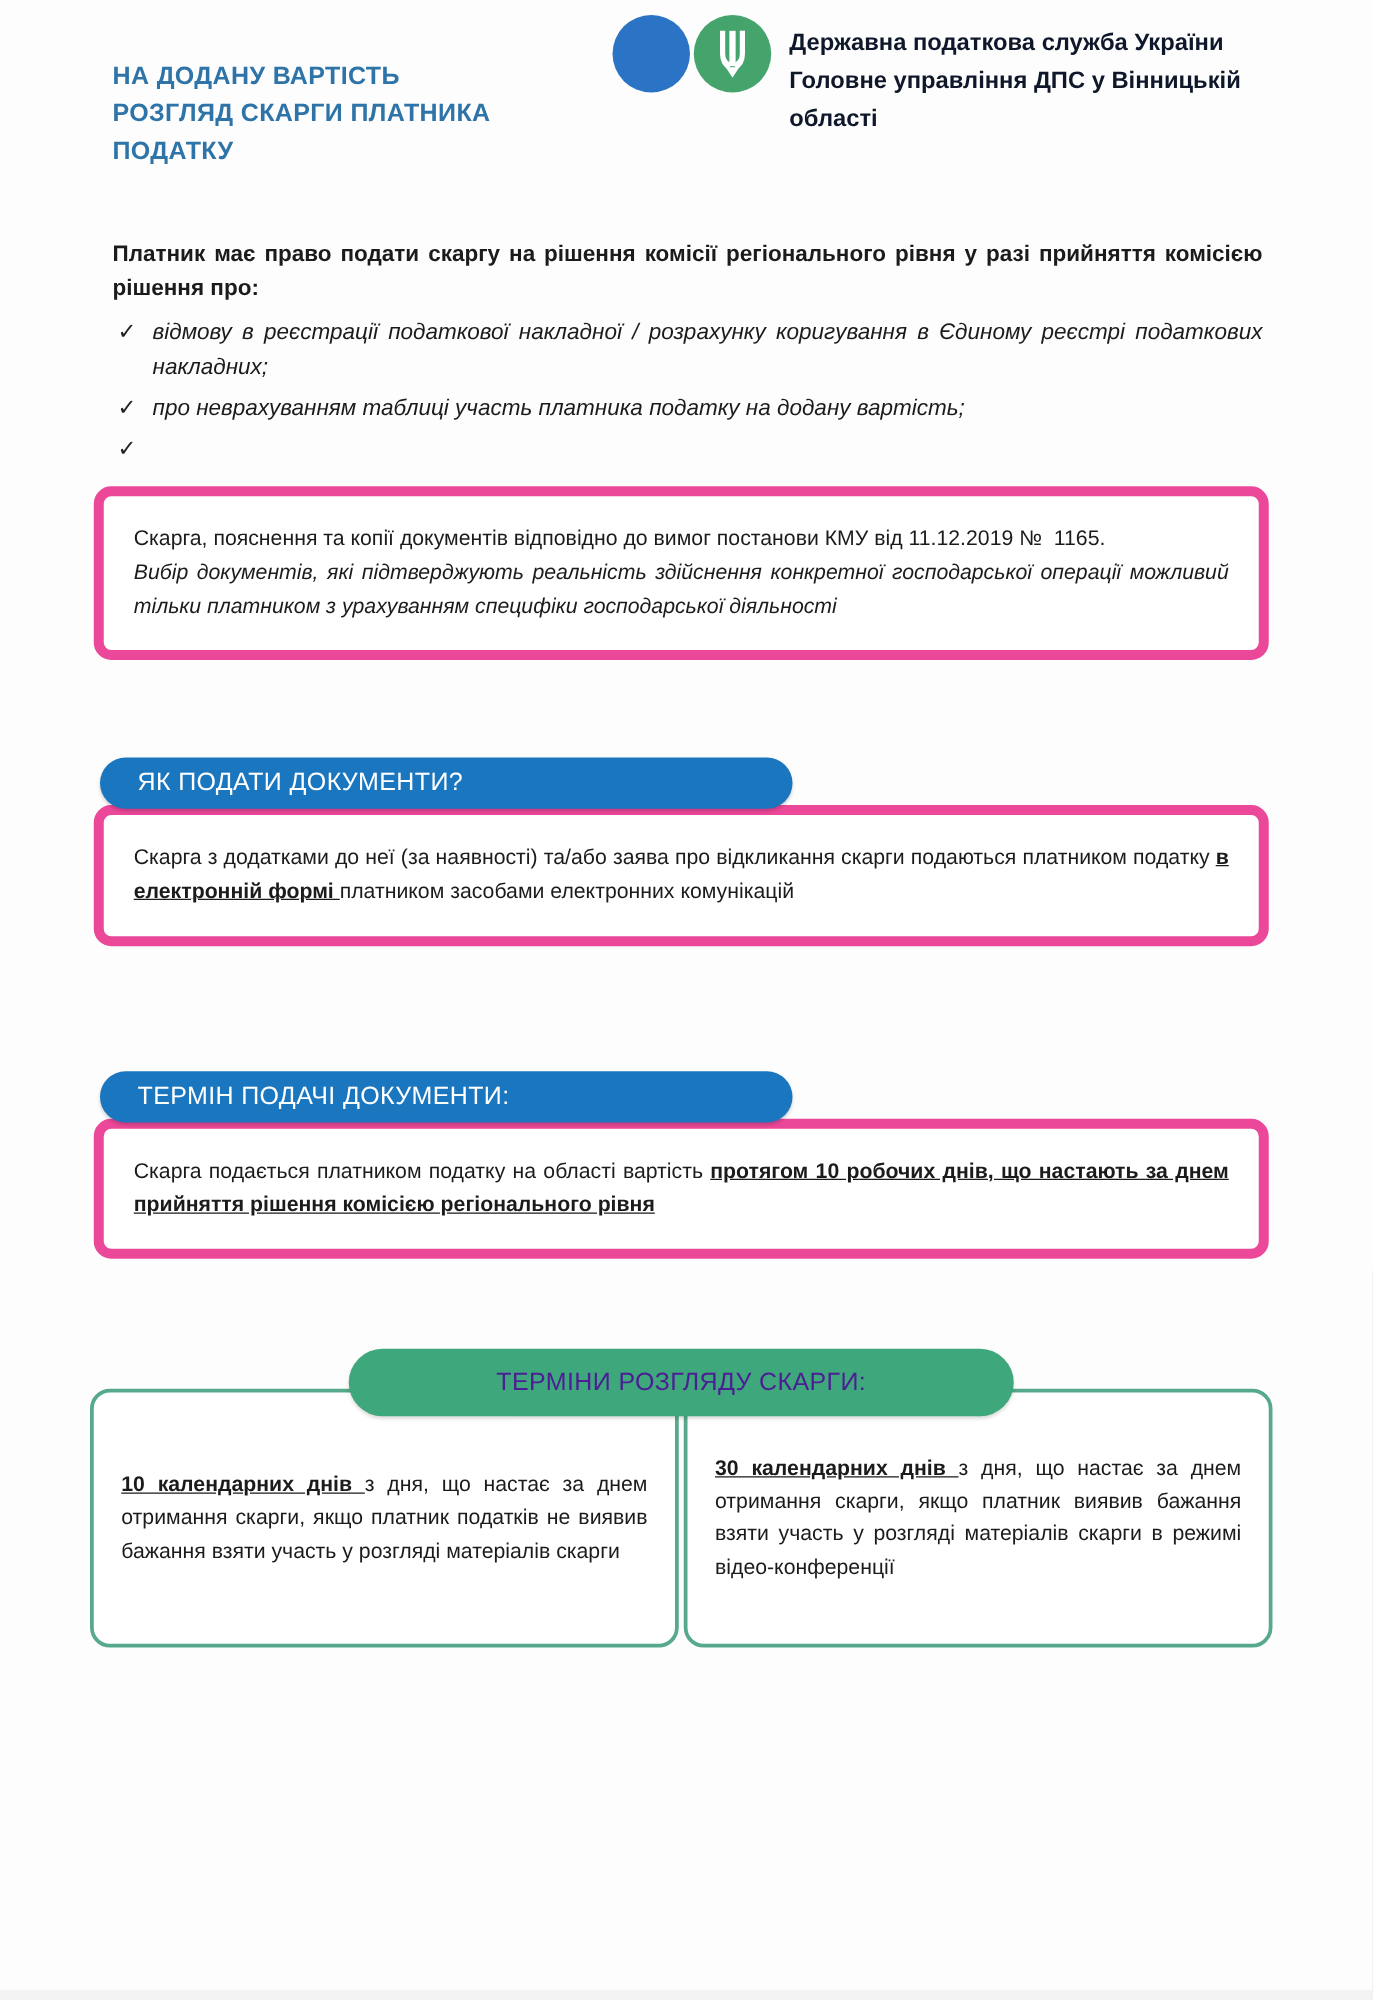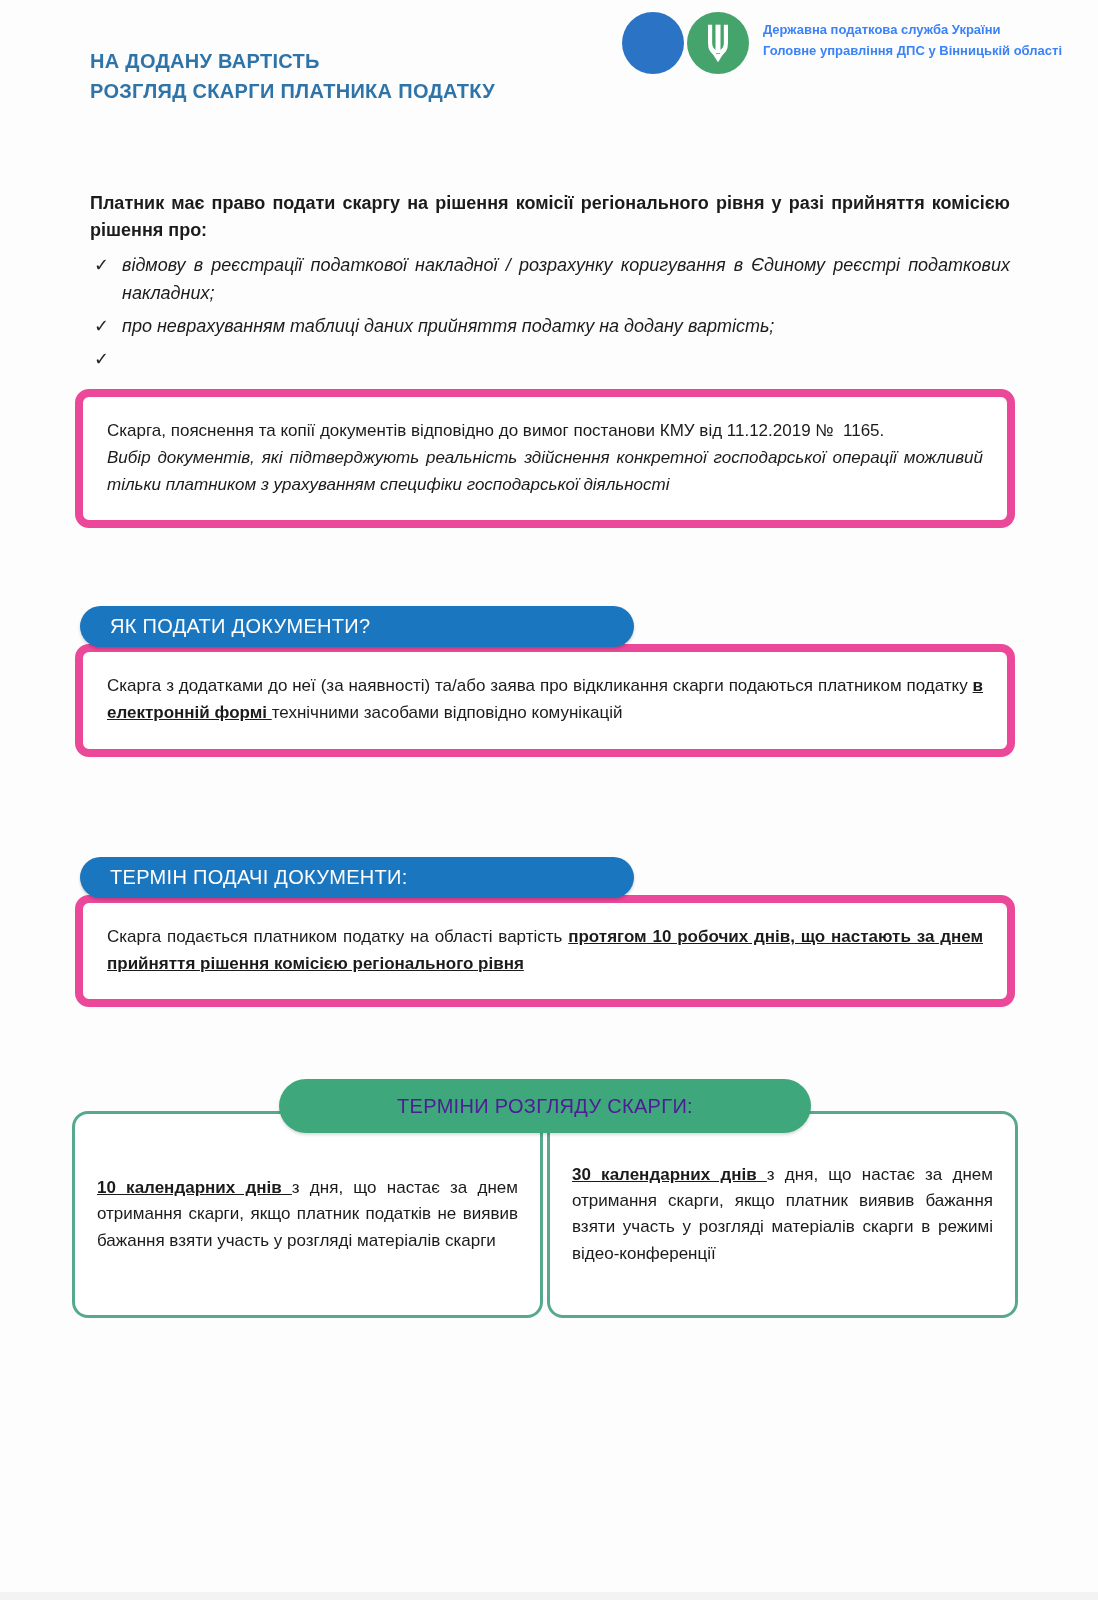--- a/index.html
+++ b/index.html
@@ -27,21 +27,21 @@
     margin:12px 36px 0 0;
   }
   .circle{width:62px;height:62px;border-radius:50%;flex:0 0 auto;}
   .circle.blue{background:#2b74c5;}
   .circle.green{
     background:#45a46c;margin-left:3px;
     display:flex;align-items:center;justify-content:center;
   }
   .org{
     margin:8px 0 0 14px;
-    font-size:13px;font-weight:700;line-height:1.6;color:#3b82f6;
+    font-size:19px;font-weight:700;line-height:1.6;color:#0f172a;
   }
   
   .intro{
     margin:80px 88px 0 90px;
     font-size:18px;line-height:1.5;text-align:justify;
   }
   .intro-lead{font-weight:700;margin:0 0 8px 0;}
   .bullets{list-style:none;margin:0;padding:0;}
   .bullets li{
     position:relative;
@@ -134,35 +134,35 @@
 
   <div class="intro">
     <p class="intro-lead">Платник має право подати скаргу на рішення комісії регіонального рівня у разі прийняття комісією рішення про:</p>
     <ul class="bullets">
       <li>
         <span class="check">✓</span>
         <span>відмову в реєстрації податкової накладної / розрахунку коригування в Єдиному реєстрі податкових накладних;</span>
       </li>
       <li>
         <span class="check">✓</span>
-        <span>про неврахуванням таблиці даних прийняття податку на додану вартість;</span>
+        <span>про неврахуванням таблиці участь платника податку на додану вартість;</span>
       </li>
       <li>
         <span class="check">✓</span>
       </li>
     </ul>
   </div>
 
   <div class="section s1">
     <div class="box"><span>Скарга, пояснення та копії документів відповідно до вимог постанови КМУ від 11.12.2019 №&nbsp; 1165.</span><br><span class="i">Вибір документів, які підтверджують реальність здійснення конкретної господарської операції можливий тільки платником з урахуванням специфіки господарської діяльності</span></div>
   </div>
 
   <div class="section s2">
     <div class="pill">ЯК ПОДАТИ ДОКУМЕНТИ?</div>
-    <div class="box"><span>Скарга з додатками до неї (за наявності) та/або заява про відкликання скарги подаються платником податку </span><span class="b u">в електронній формі </span><span>технічними засобами відповідно комунікацій</span></div>
+    <div class="box"><span>Скарга з додатками до неї (за наявності) та/або заява про відкликання скарги подаються платником податку </span><span class="b u">в електронній формі </span><span>платником засобами електронних комунікацій</span></div>
   </div>
 
   <div class="section s3">
     <div class="pill">ТЕРМІН ПОДАЧІ ДОКУМЕНТИ:</div>
     <div class="box"><span>Скарга подається платником податку на області вартість </span><span class="b u">протягом 10 робочих днів, що настають за днем прийняття рішення комісією регіонального рівня</span></div>
   </div>
 
   <div class="review">
     <div class="review-pill">ТЕРМІНИ РОЗГЛЯДУ СКАРГИ:</div>
     <div class="review-row">

